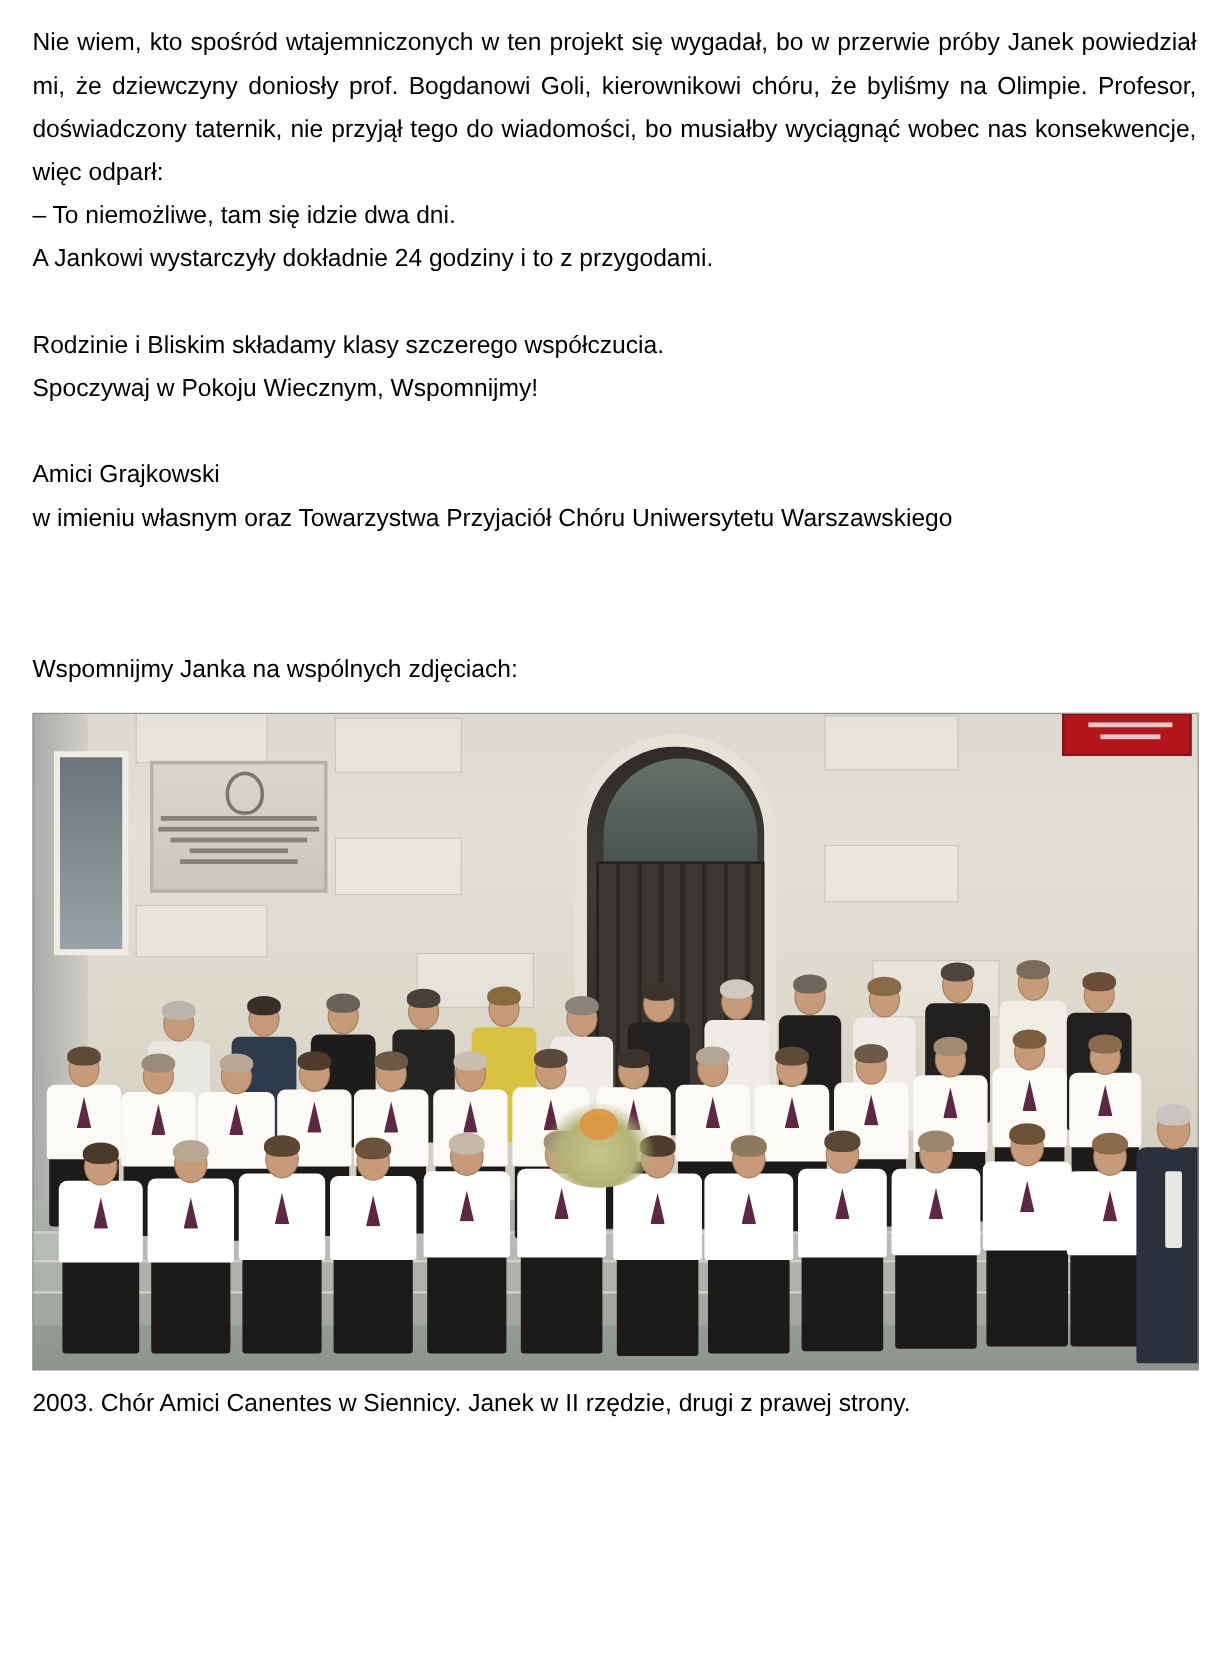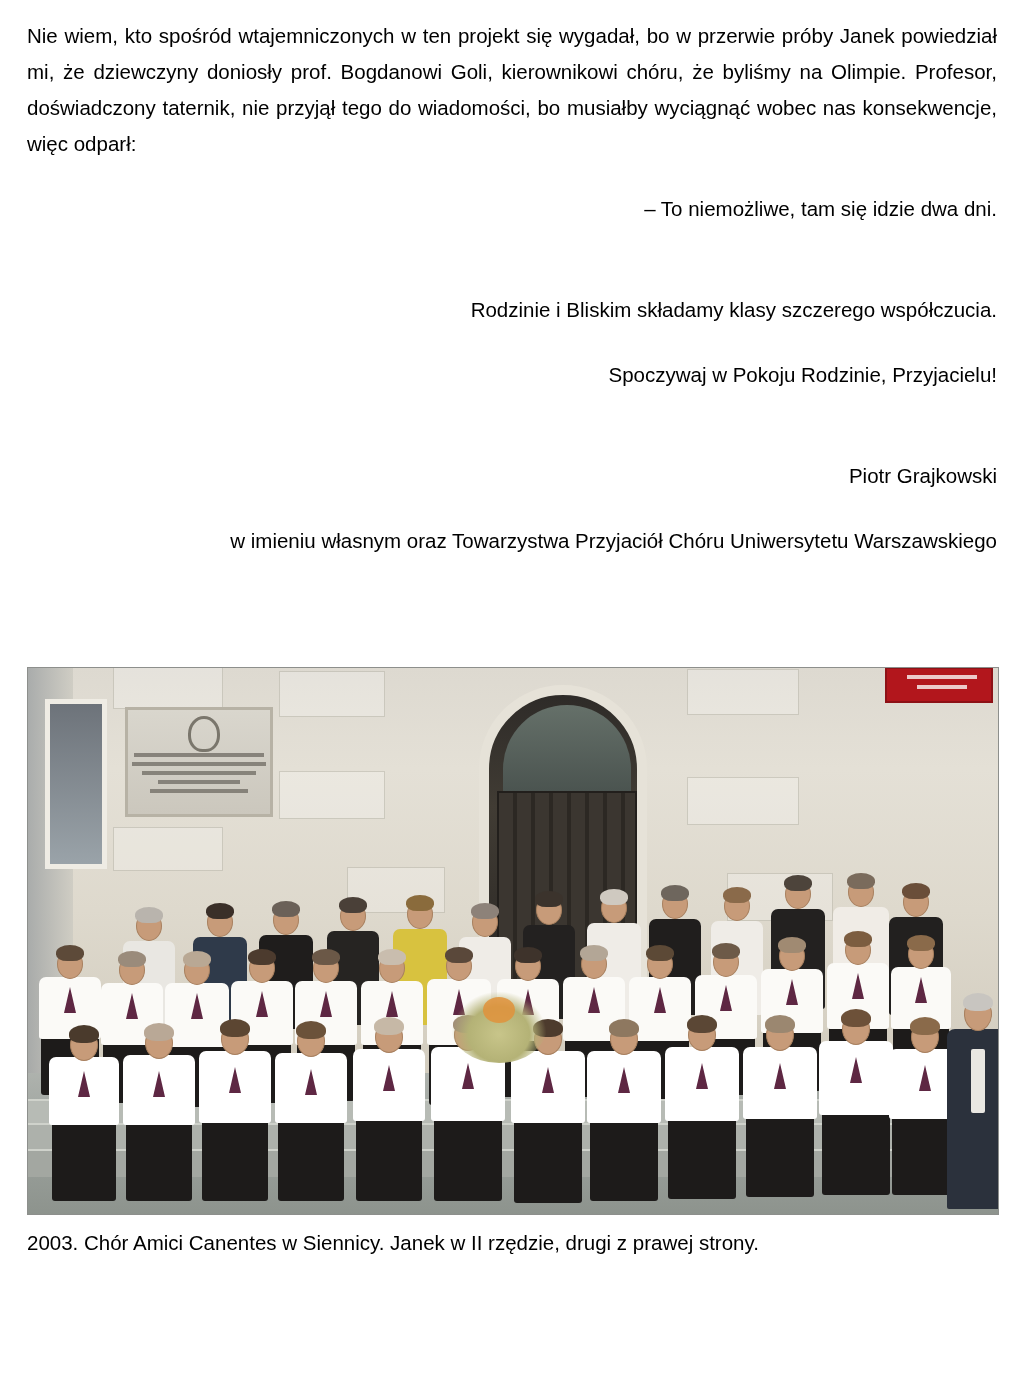--- a/index.html
+++ b/index.html
@@ -20,22 +20,21 @@
     padding: 18px 30px 0 27px;
     position: relative;
   }
   .para {
     font-size: 20.5px;
     line-height: 36px;
     text-align: justify;
     margin: 0;
   }
   .para.nojust {
-    text-align: right;
-    margin-top: 29px;
+    text-align: left;
   }
   .block-gap-1 { height: 36px; }
   .block-gap-2 { height: 36px; }
   .block-gap-3 { height: 90px; }
 
   .photo-wrap {
     margin-top: 18px;
     width: 972px;
     height: 548px;
     position: relative;
@@ -204,33 +203,35 @@
     pointer-events: none;
   }
 </style>
 </head>
 <body>
 
 <div class="page">
 
   <p class="para">Nie wiem, kto spośród wtajemniczonych w ten projekt się wygadał, bo w  przerwie próby Janek powiedział mi, że dziewczyny doniosły prof. Bogdanowi Goli, kierownikowi chóru, że byliśmy na Olimpie. Profesor, doświadczony taternik, nie przyjął tego do wiadomości, bo musiałby wyciągnąć wobec nas konsekwencje, więc odparł:</p>
   <p class="para nojust">– To niemożliwe, tam się idzie dwa dni.</p>
+  <p class="para nojust">A Jankowi wystarczyły dokładnie 24 godziny i to z przygodami.</p>
 
   <div class="block-gap-1"></div>
 
   <p class="para nojust">Rodzinie i Bliskim składamy klasy szczerego współczucia.</p>
-  <p class="para nojust">Spoczywaj w Pokoju Rodzinie, Przyjacielu!</p>
+  <p class="para nojust">Spoczywaj w Pokoju Wiecznym, Wspomnijmy!</p>
 
   <div class="block-gap-2"></div>
 
-  <p class="para nojust">Piotr Grajkowski</p>
+  <p class="para nojust">Amici Grajkowski</p>
   <p class="para nojust">w imieniu własnym oraz Towarzystwa Przyjaciół Chóru Uniwersytetu Warszawskiego</p>
 
   <div class="block-gap-3"></div>
 
+  <p class="para nojust">Wspomnijmy Janka na wspólnych zdjęciach:</p>
 
   <div class="photo-wrap">
     <div class="sky"></div>
     <div class="facade"></div>
     <div class="facade-shadow"></div>
 
     <div class="stone-block" style="left:86px; top:0; width:108px; height:40px;"></div>
     <div class="stone-block" style="left:86px; top:160px; width:108px; height:42px;"></div>
     <div class="stone-block" style="left:252px; top:4px; width:104px; height:44px;"></div>
     <div class="stone-block" style="left:252px; top:104px; width:104px; height:46px;"></div>

